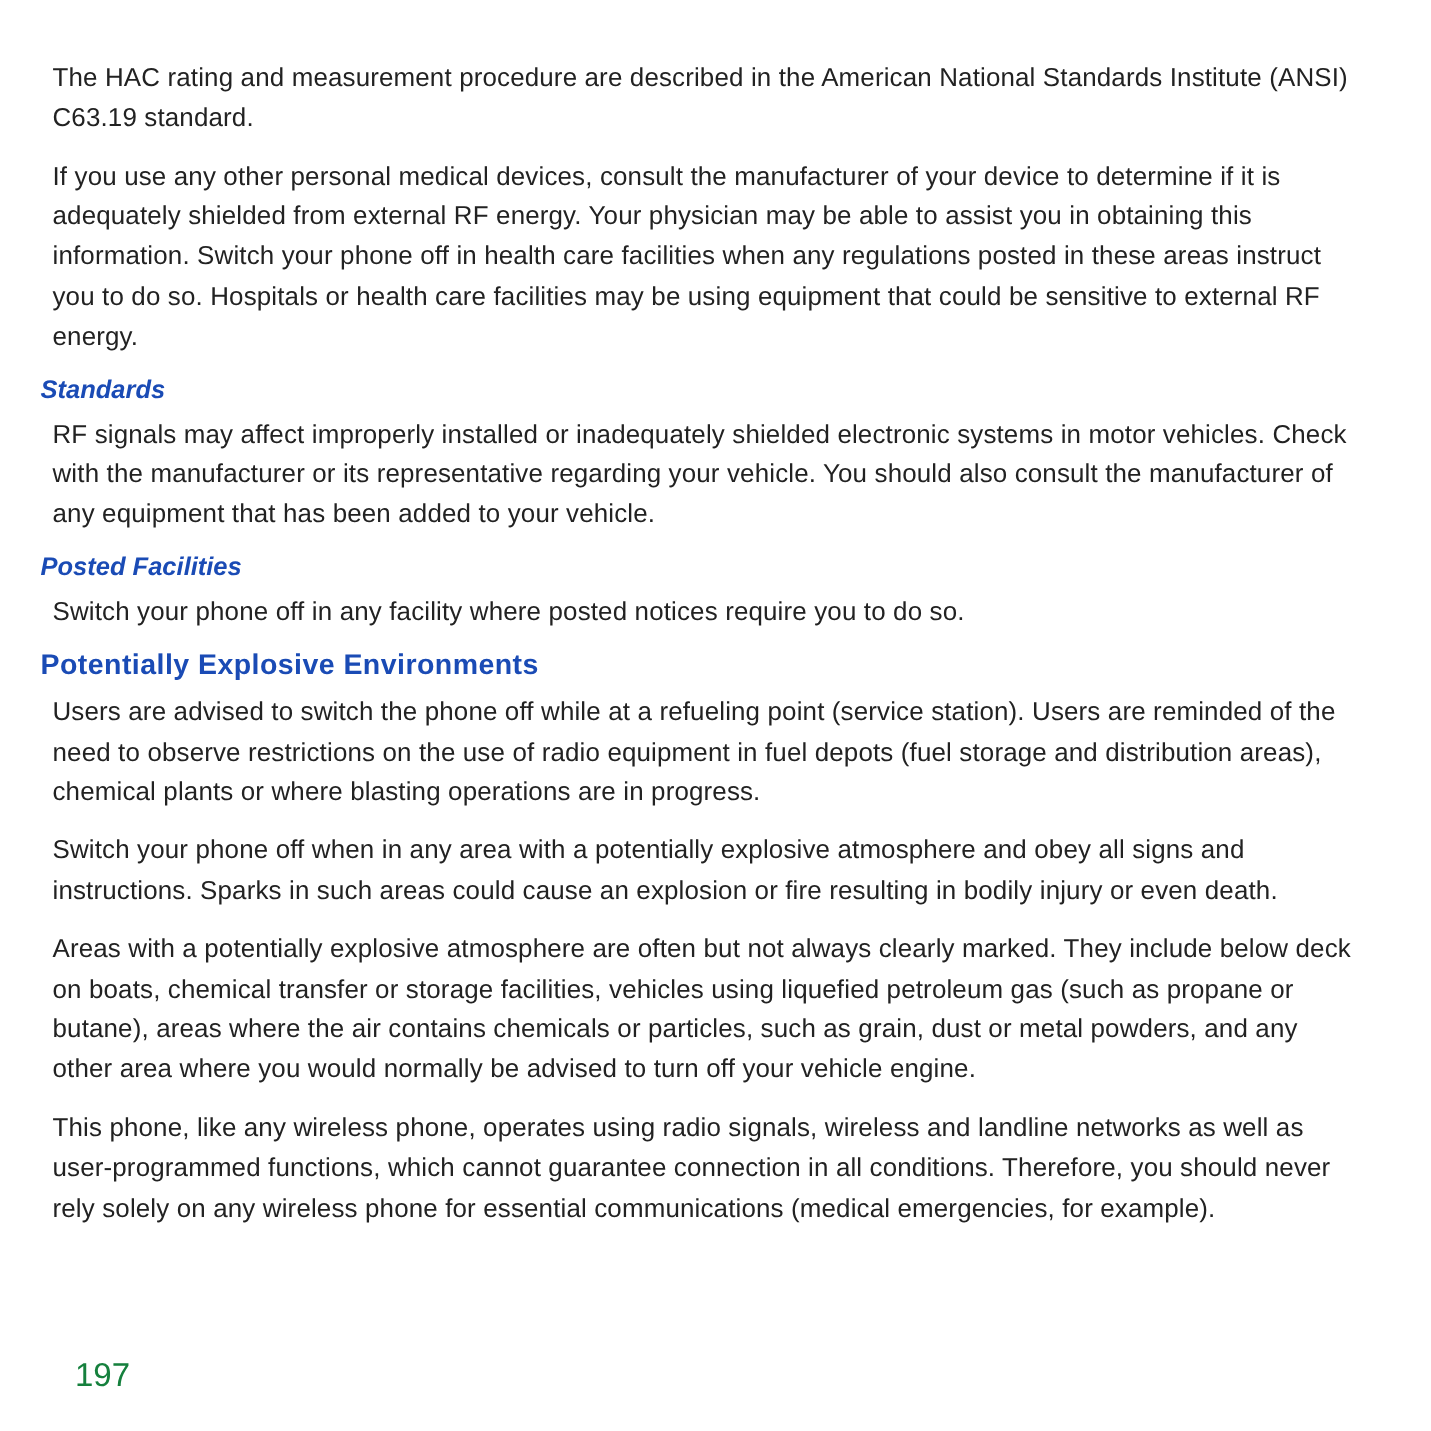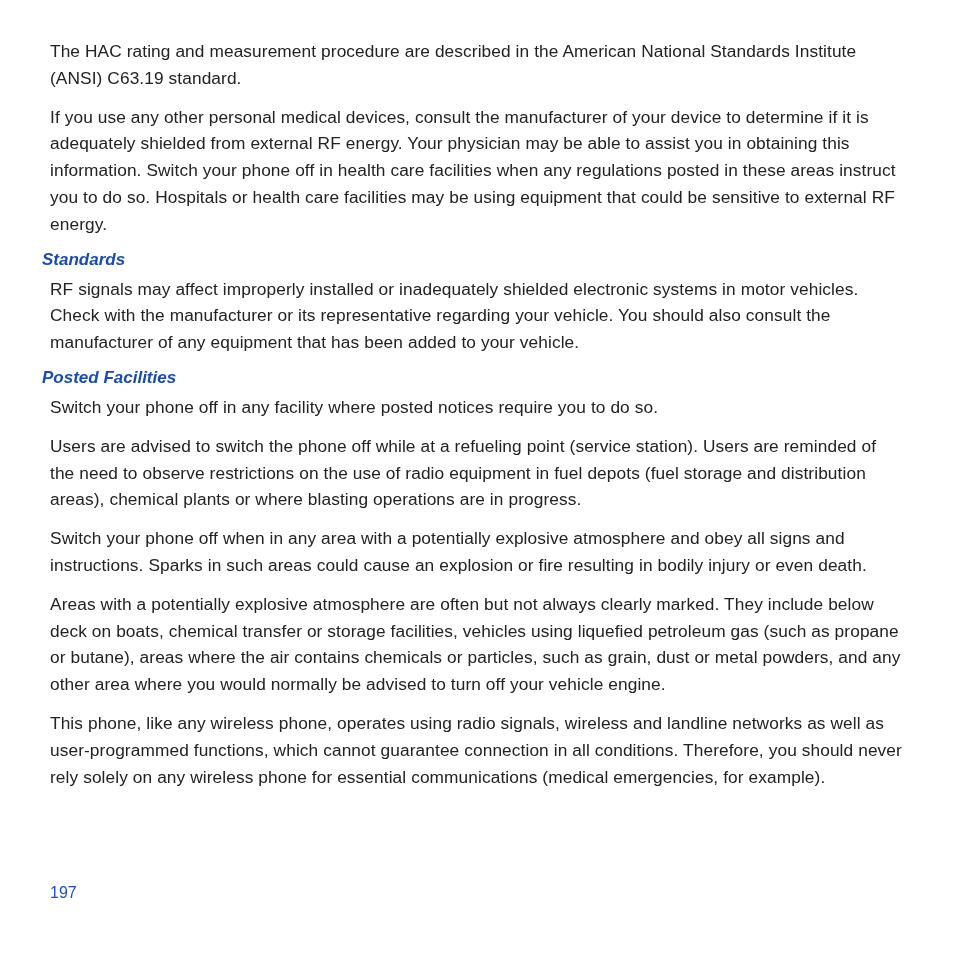--- a/index.html
+++ b/index.html
@@ -6,21 +6,21 @@
     margin: 0;
     padding: 0;
     font-family: Arial, Helvetica, sans-serif;
     background: #fff;
     width: 954px;
     height: 954px;
     overflow: hidden;
     color: #222;
   }
   .page {
-    padding: 38px 50px 30px 42px;
+    padding: 38px 50px 30px 27px;
     box-sizing: border-box;
     height: 100%;
     position: relative;
   }
   .body-text {
     font-size: 17.3px;
     line-height: 1.55;
     margin: 0 0 12px 8px;
     font-stretch: condensed;
     letter-spacing: 0.1px;
@@ -37,42 +37,43 @@
     color: #1a4bb5;
     font-size: 19px;
     font-weight: 900;
     margin: 10px 0 6px 0;
     font-stretch: condensed;
     letter-spacing: 0.3px;
     font-family: Arial, "Arial Black", Helvetica, sans-serif;
   }
   .page-number {
     position: absolute;
-    bottom: 52px;
+    bottom: 24px;
     left: 50px;
-    font-size: 16px;
-    color: #1d4ed8;
+    font-size: 22px;
+    color: #15803d;
     font-stretch: condensed;
   }
 </style>
 </head>
 <body>
 
 <div class="page">
 
   <p class="body-text">The HAC rating and measurement procedure are described in the American National Standards Institute (ANSI) C63.19 standard.</p>
 
   <p class="body-text">If you use any other personal medical devices, consult the manufacturer of your device to determine if it is adequately shielded from external RF energy. Your physician may be able to assist you in obtaining this information. Switch your phone off in health care facilities when any regulations posted in these areas instruct you to do so. Hospitals or health care facilities may be using equipment that could be sensitive to external RF energy.</p>
 
   <div class="sub-heading">Standards</div>
   <p class="body-text">RF signals may affect improperly installed or inadequately shielded electronic systems in motor vehicles. Check with the manufacturer or its representative regarding your vehicle. You should also consult the manufacturer of any equipment that has been added to your vehicle.</p>
 
   <div class="sub-heading">Posted Facilities</div>
   <p class="body-text">Switch your phone off in any facility where posted notices require you to do so.</p>
 
+  <div class="section-heading">Potentially Explosive Environments</div>
   <p class="body-text">Users are advised to switch the phone off while at a refueling point (service station). Users are reminded of the need to observe restrictions on the use of radio equipment in fuel depots (fuel storage and distribution areas), chemical plants or where blasting operations are in progress.</p>
   <p class="body-text">Switch your phone off when in any area with a potentially explosive atmosphere and obey all signs and instructions. Sparks in such areas could cause an explosion or fire resulting in bodily injury or even death.</p>
   <p class="body-text">Areas with a potentially explosive atmosphere are often but not always clearly marked. They include below deck on boats, chemical transfer or storage facilities, vehicles using liquefied petroleum gas (such as propane or butane), areas where the air contains chemicals or particles, such as grain, dust or metal powders, and any other area where you would normally be advised to turn off your vehicle engine.</p>
 
   <p class="body-text">This phone, like any wireless phone, operates using radio signals, wireless and landline networks as well as user-programmed functions, which cannot guarantee connection in all conditions. Therefore, you should never rely solely on any wireless phone for essential communications (medical emergencies, for example).</p>
 
   <div class="page-number">197</div>
 
 </div>
 

